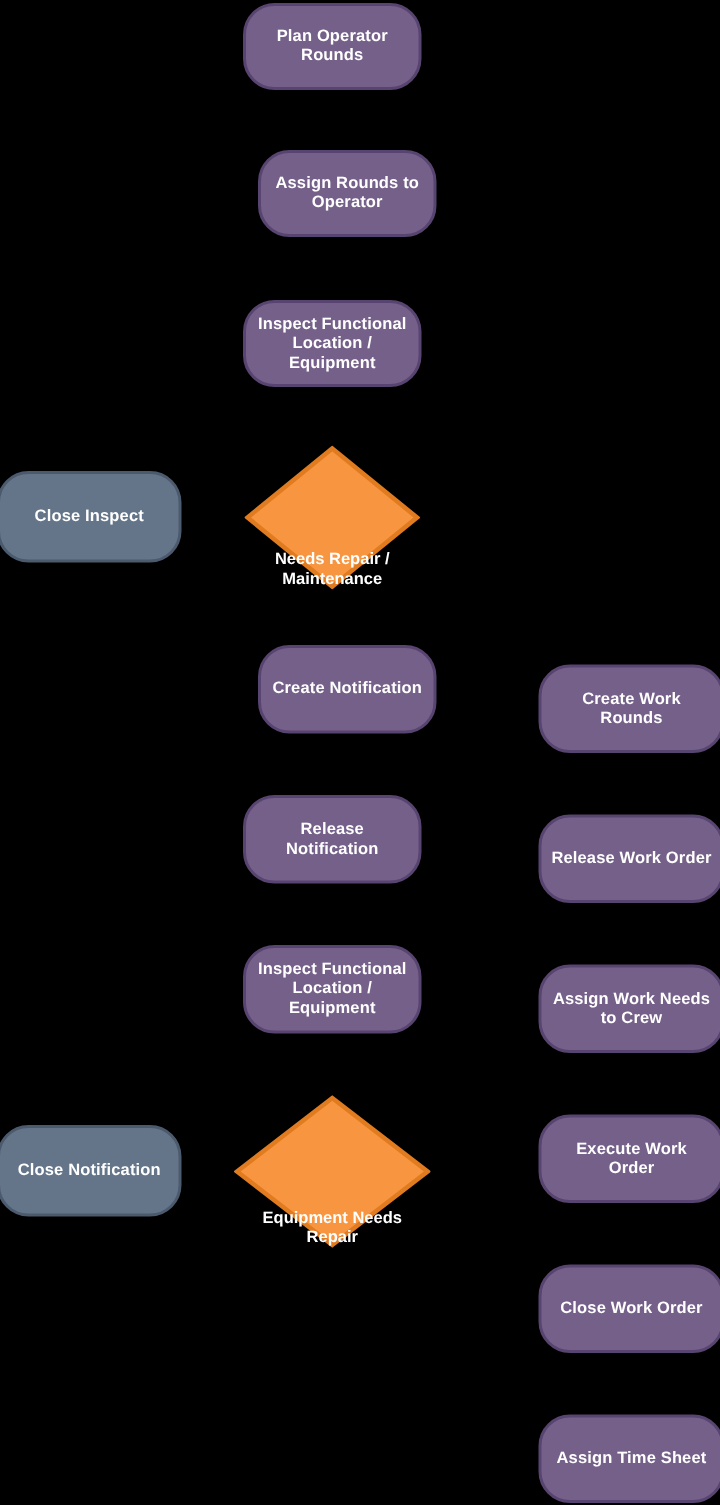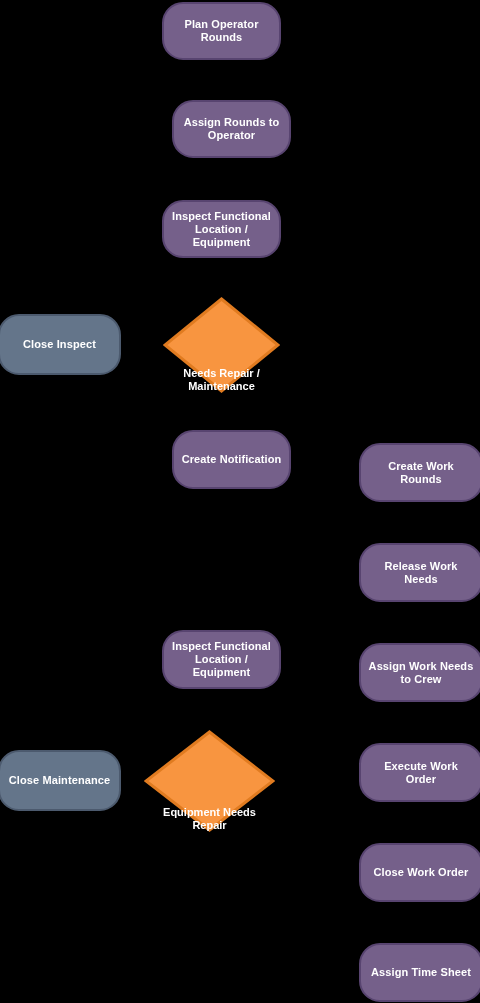--- a/index.html
+++ b/index.html
@@ -98,51 +98,54 @@
     <div class="diamond-label">
       <span class="lbl">Needs Repair /
 Maintenance</span>
     </div>
   </div>
 
   <div class="node box process" style="left:162px; top:430px; width:119px; height:59px;margin-left:10px;">
     <span class="lbl">Create Notification</span>
   </div>
 
+  <div class="node box process" style="left:162px; top:530px; width:119px; height:59px;">
+    <span class="lbl">Release Notification</span>
+  </div>
 
   <div class="node box process" style="left:162px; top:630px; width:119px; height:59px;">
     <span class="lbl">Inspect Functional
 Location /
 Equipment</span>
   </div>
 
-  <div class="diamond-wrap" style="left:144px; top:730px; width:131px; height:102px;">
+  <div class="diamond-wrap" style="left:156px; top:730px; width:131px; height:102px;">
     <svg class="diamond-shape" viewBox="0 0 131 102" preserveAspectRatio="none">
       <polygon points="65.5,2 129,51 65.5,100 2,51" fill="#f89540" stroke="#e07b20" stroke-width="3"></polygon>
     </svg>
     <div class="diamond-label">
       <span class="lbl">Equipment Needs
 Repair</span>
     </div>
   </div>
 
   <div class="node box terminal" style="left:-2px; top:314px; width:123px; height:61px;">
     <span class="lbl">Close Inspect</span>
   </div>
 
   <div class="node box terminal" style="left:-2px; top:750px; width:123px; height:61px;">
-    <span class="lbl">Close Maintenance</span>
+    <span class="lbl">Close Notification</span>
   </div>
 
   <div class="node box process" style="left:359px; top:443px; width:124px; height:59px;">
     <span class="lbl">Create Work Rounds</span>
   </div>
 
   <div class="node box process" style="left:359px; top:543px; width:124px; height:59px;">
-    <span class="lbl">Release Work Needs</span>
+    <span class="lbl">Release Work Order</span>
   </div>
 
   <div class="node box process" style="left:359px; top:643px; width:124px; height:59px;">
     <span class="lbl">Assign Work Needs
 to Crew</span>
   </div>
 
   <div class="node box process" style="left:359px; top:743px; width:124px; height:59px;">
     <span class="lbl">Execute Work
 Order</span>

